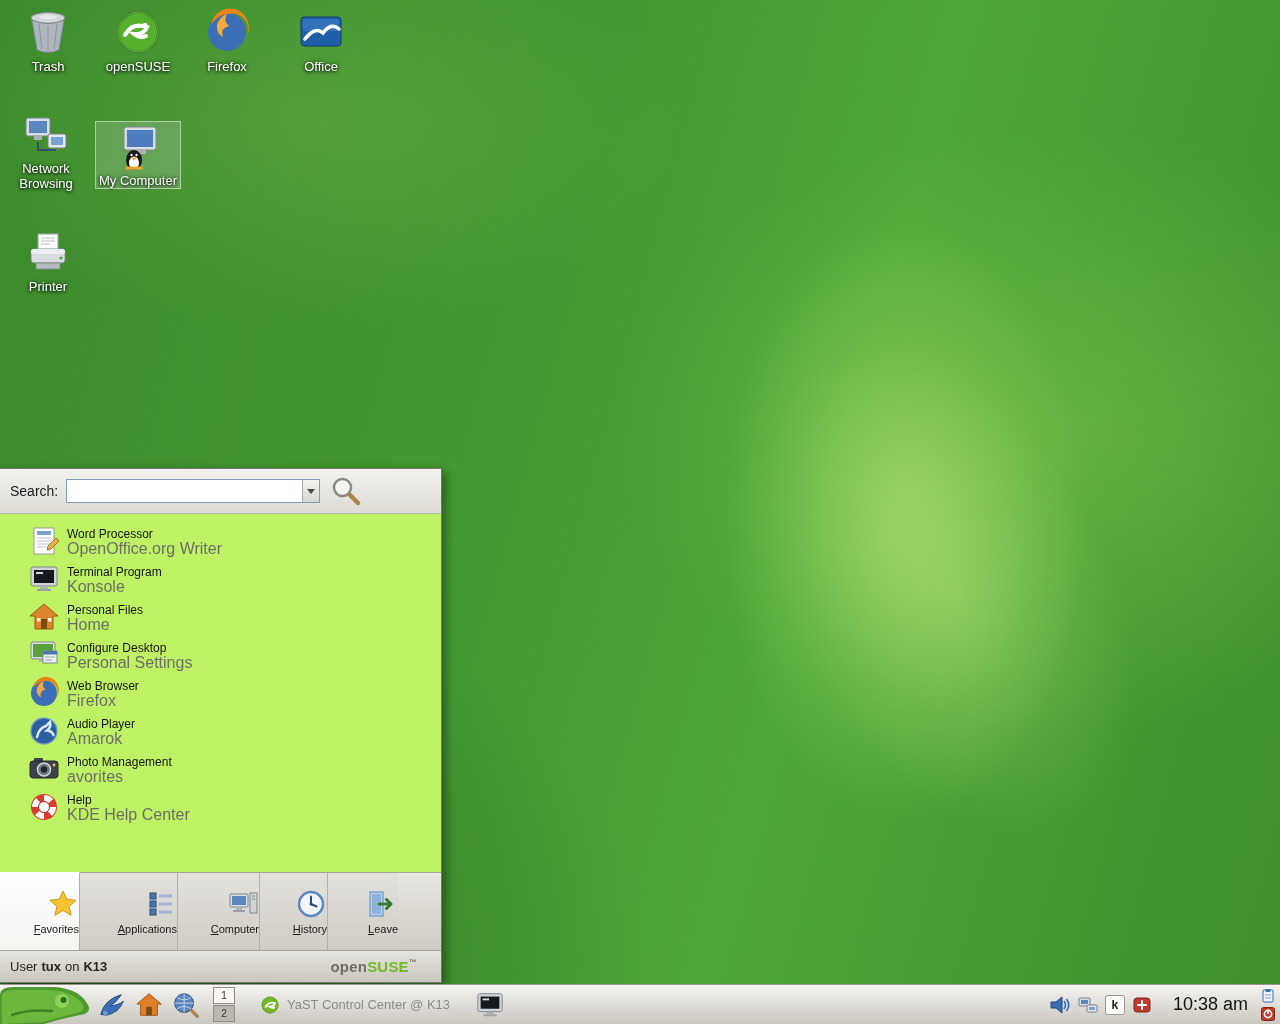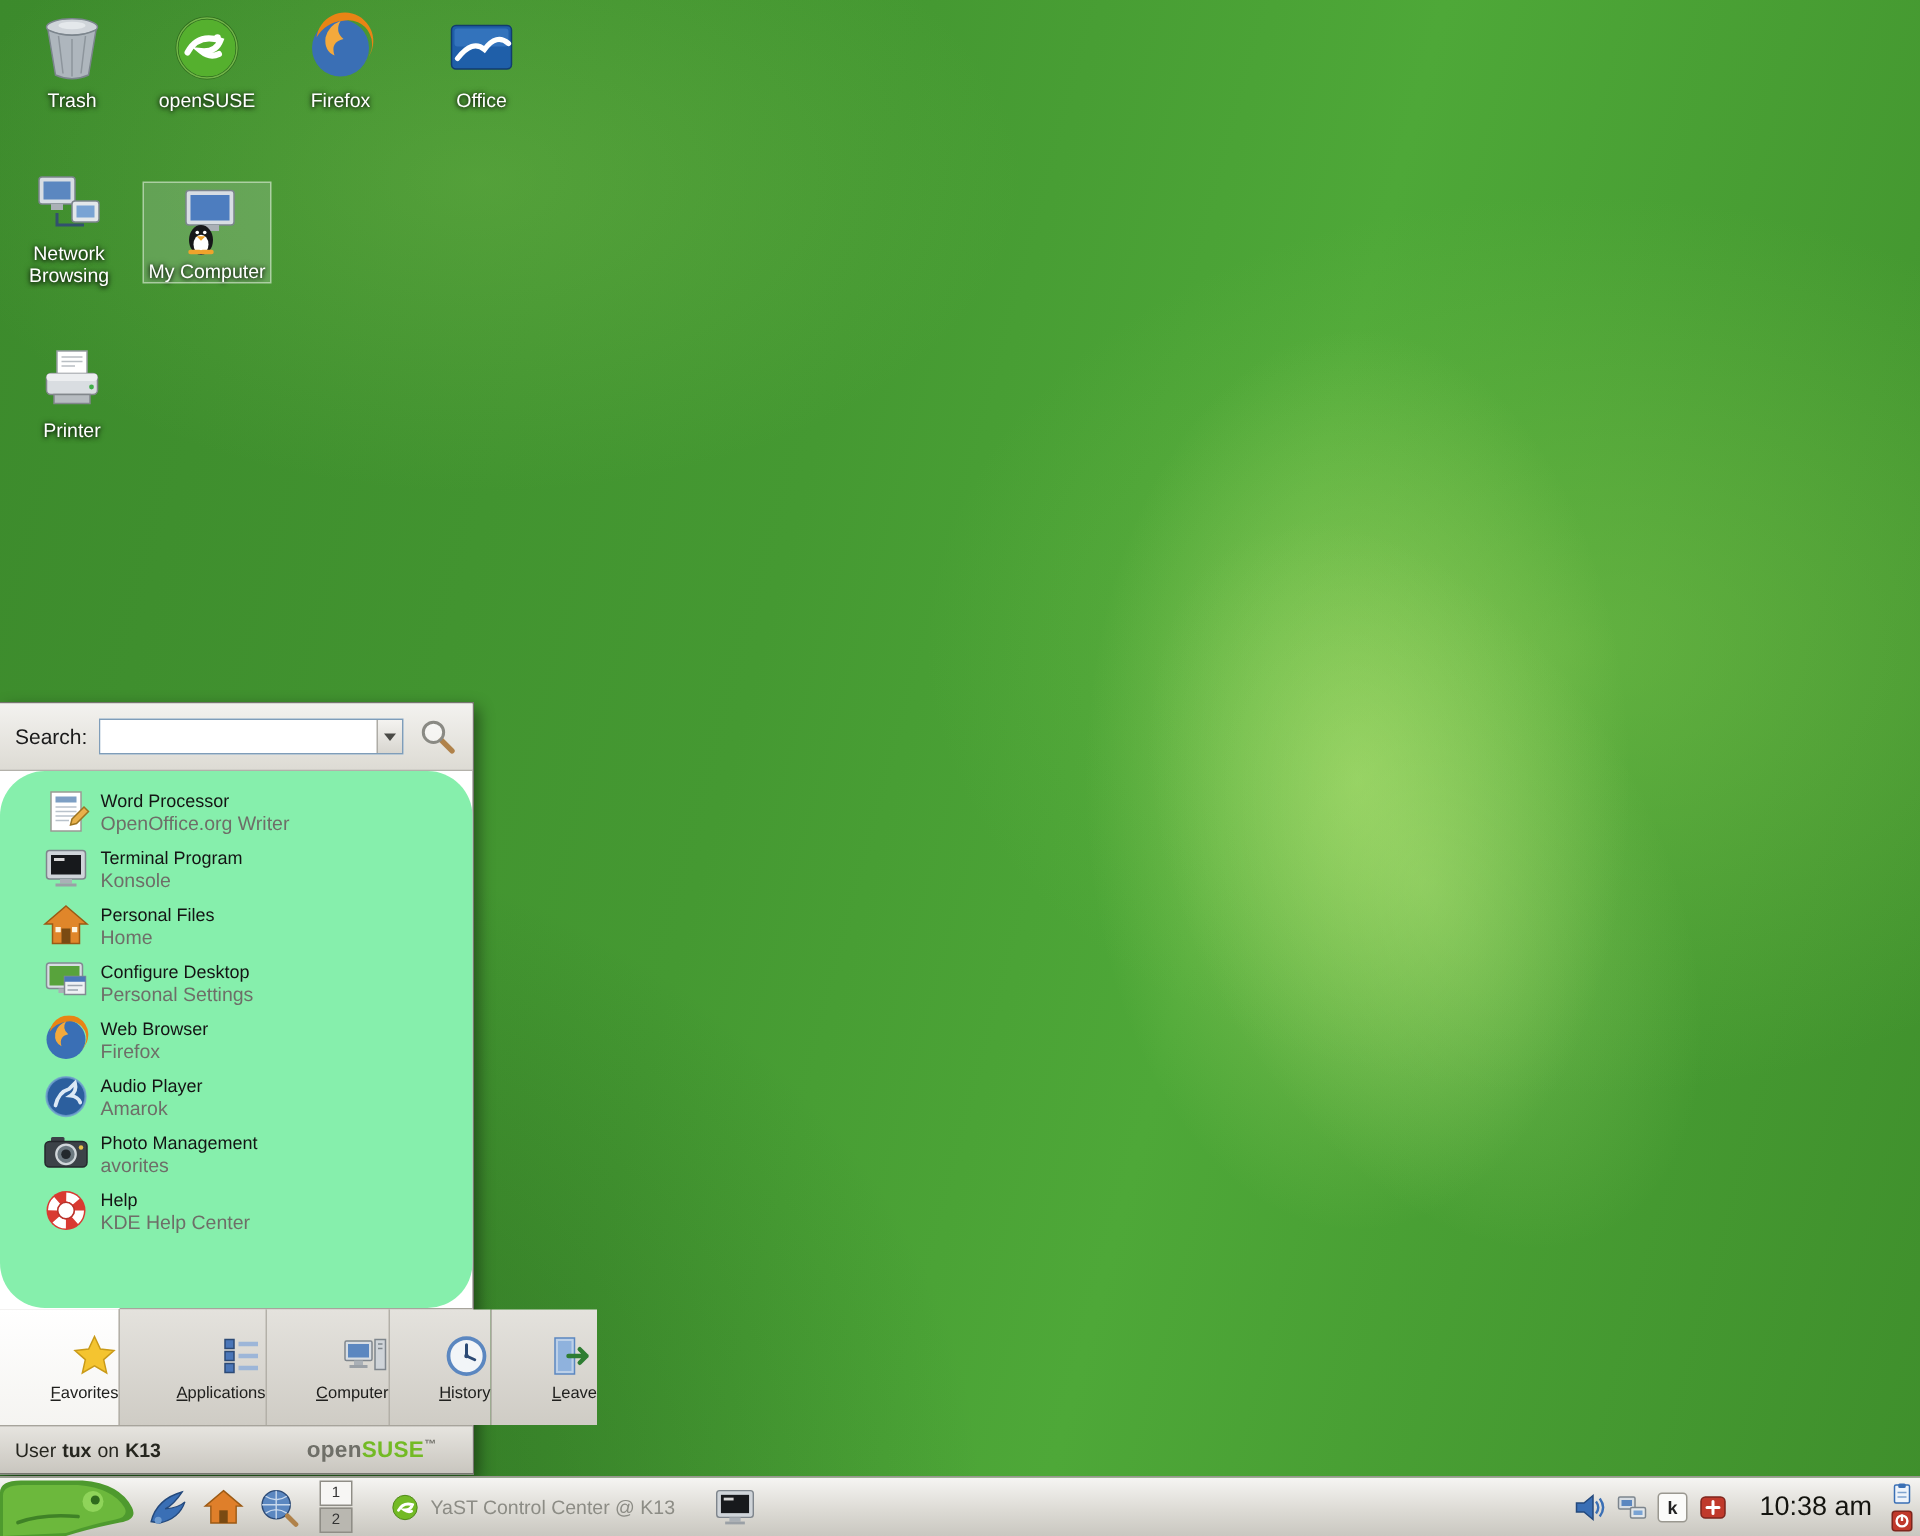--- a/index.html
+++ b/index.html
@@ -16,39 +16,39 @@
     background:radial-gradient(closest-side, rgba(195,238,135,0.32), rgba(195,238,135,0) 75%);}
 
   
   .desk-icon{position:absolute;width:84px;text-align:center;cursor:default;}
   .desk-icon .di-img{width:48px;height:48px;margin:0 auto;}
   .desk-icon .di-label{margin-top:3px;font-size:13px;color:#fff;line-height:15px;
     text-shadow:0 1px 3px rgba(0,0,0,0.85),0 0 4px rgba(0,0,0,0.6);}
   .desk-icon.selected{background:rgba(170,200,170,0.30);outline:1px solid rgba(255,255,255,0.55);}
 
   
-  .kickoff{position:absolute;left:0;top:468px;width:316px;height:515px;box-sizing:border-box;
+  .kickoff{position:absolute;left:0;top:468px;width:442px;height:515px;box-sizing:border-box;
     background:#fff;border:1px solid #76756f;border-left:none;
     box-shadow:3px 4px 10px rgba(0,0,0,0.45);display:flex;flex-direction:column;}
   .k-search{height:45px;flex:0 0 45px;background:linear-gradient(#f3f2ef,#dddbd4);
     border-bottom:1px solid #b3b1aa;display:flex;align-items:center;padding:0 10px;box-sizing:border-box;}
   .k-search-label{font-size:14px;color:#1a1a1a;margin-right:8px;}
   .k-combo{display:flex;align-items:stretch;border:1px solid #7f9db9;background:#fff;height:22px;width:252px;}
   .k-combo input{border:none;outline:none;flex:1;font-size:13px;padding:0 4px;font-family:"Liberation Sans",sans-serif;}
   .k-combo-arrow{width:16px;background:linear-gradient(#f4f3f0,#d8d6d0);border-left:1px solid #aeaca6;
     display:flex;align-items:center;justify-content:center;cursor:pointer;}
   .k-combo-arrow i{width:0;height:0;border-left:4px solid transparent;border-right:4px solid transparent;border-top:5px solid #4a4a46;}
   .k-mag{margin-left:10px;width:32px;height:32px;}
 
-  .k-list{flex:1;background:#86efac;padding:8px 0 0 0;overflow:hidden;border-radius:30px;}
+  .k-list{flex:1;background:#bef264;padding:8px 0 0 0;overflow:hidden;}
   .k-item{display:flex;align-items:center;height:38px;padding-left:28px;cursor:pointer;}
   .k-item .k-ic{width:32px;height:32px;flex:0 0 32px;margin-right:7px;}
   .k-item .k-txt{display:flex;flex-direction:column;justify-content:center;}
   .k-item .k-title{font-size:12px;color:#141414;line-height:15px;}
-  .k-item .k-sub{font-size:13px;color:#6e6e68;line-height:14px;}
+  .k-item .k-sub{font-size:16px;color:#6e6e68;line-height:14px;}
 
   .k-tabs{flex:0 0 77px;display:flex;background:linear-gradient(#e9e7e2,#cecbc4);border-top:1px solid #a7a49c;}
   .k-tab{box-sizing:border-box;border-right:1px solid #b3b0a8;display:flex;flex-direction:column;align-items:flex-end;
     justify-content:center;gap:3px;cursor:pointer;background:linear-gradient(#e4e2dd,#cfccc5);}
   .k-tab.active{background:linear-gradient(#ffffff,#f5f4f1);border-top:1px solid #fff;margin-top:-1px;}
   .k-tab .k-tab-label{font-size:11px;color:#20201e;}
   .k-acc{text-decoration:underline;}
   .k-tab svg{width:32px;height:32px;}
 
   .k-footer{flex:0 0 31px;background:linear-gradient(#e6e4df,#c9c6bf);border-top:1px solid #a7a49c;

